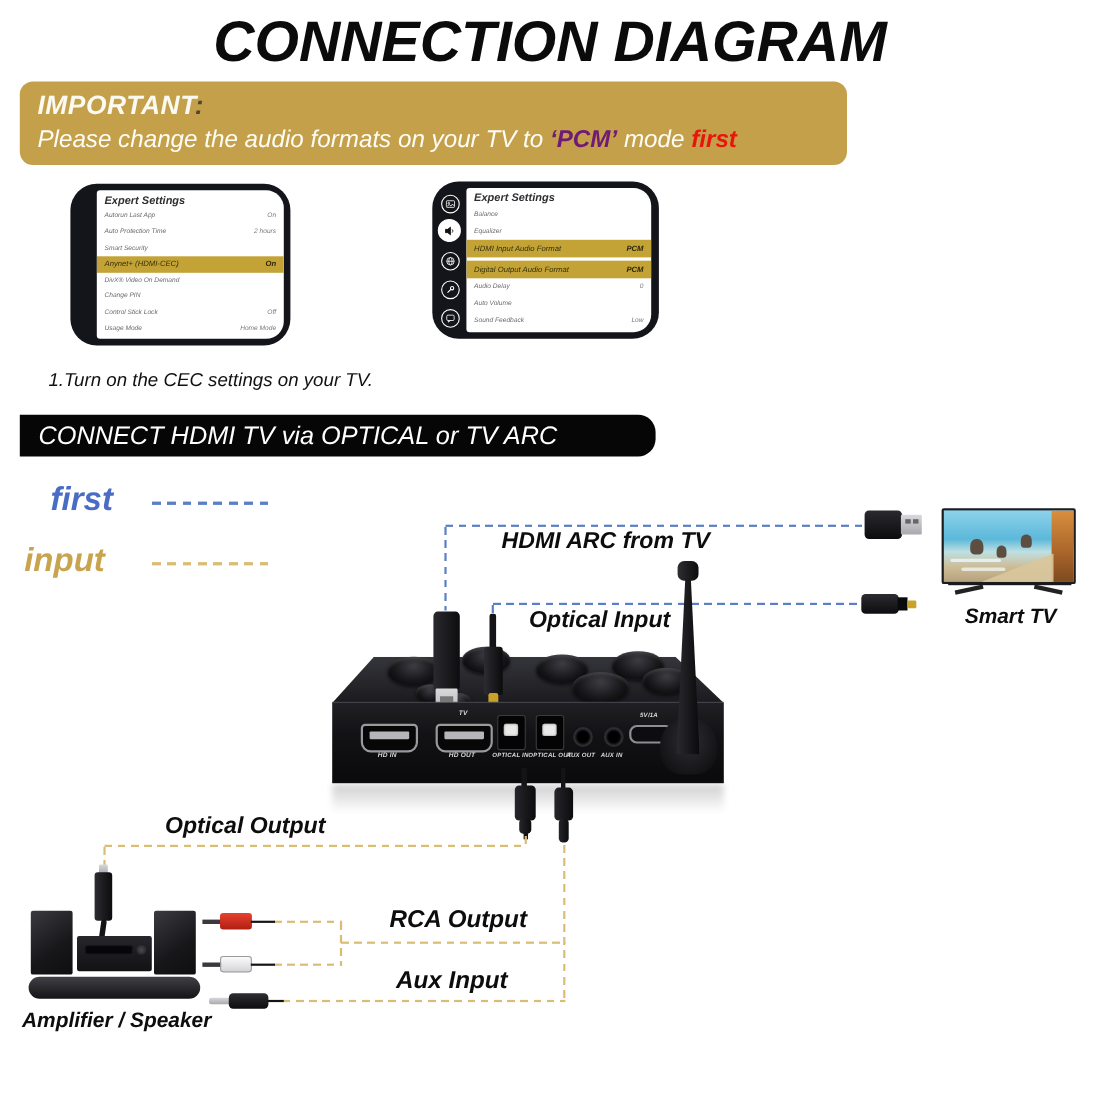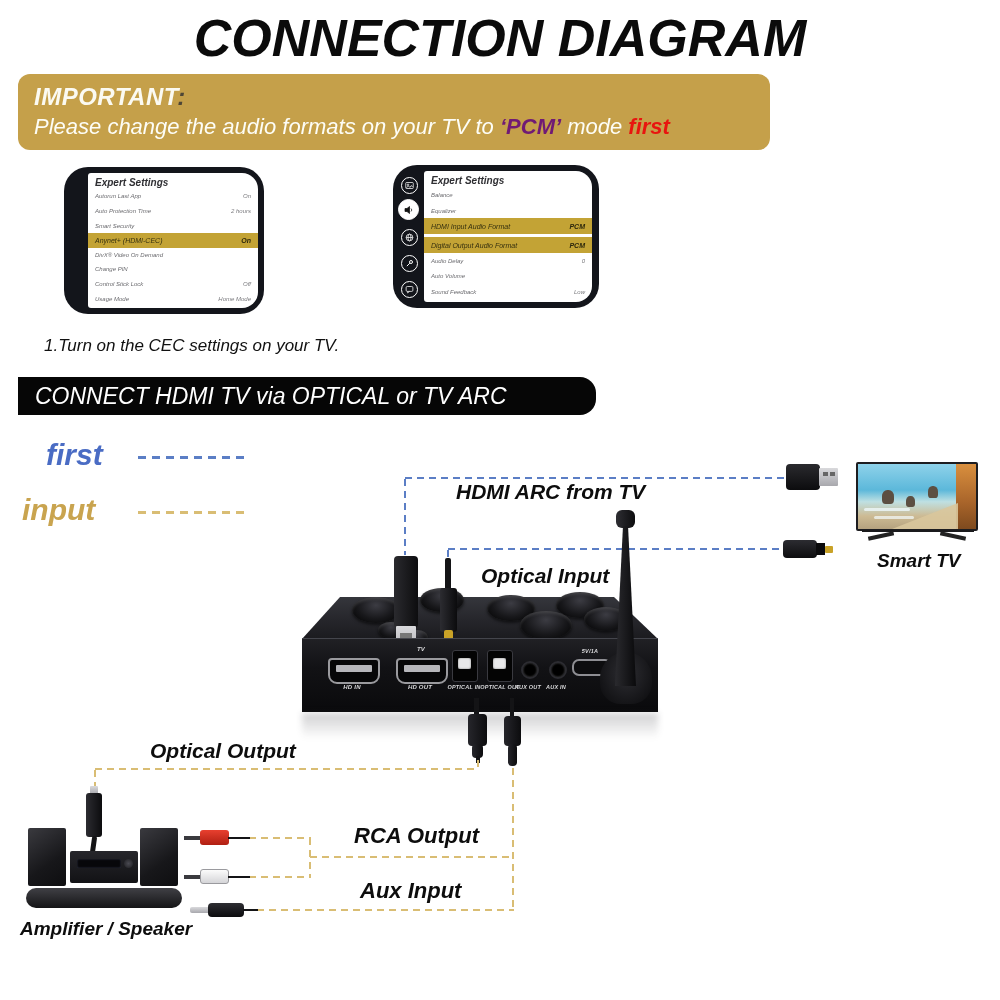--- a/index.html
+++ b/index.html
@@ -273,21 +273,21 @@
   <div class="dh thick blue" style="left:138px;top:456px;width:112px;"></div>
   <div class="legend-output">input</div>
   <div class="dh thick gold" style="left:138px;top:511px;width:112px;"></div>
 
   <div class="dh blue" style="left:405px;top:477px;width:381px;"></div>
   <div class="dv blue" style="left:404px;top:479px;height:76px;"></div>
   <div class="dh blue" style="left:448px;top:548px;width:334px;"></div>
   <div class="dv blue" style="left:447px;top:550px;height:26px;"></div>
 
   <div class="conn-label" style="left:456px;top:480px;font-size:21px;">HDMI ARC from TV</div>
-  <div class="conn-label" style="left:481px;top:552px;font-size:21px;margin-top:12px;">Optical Input</div>
+  <div class="conn-label" style="left:481px;top:552px;font-size:21px;">Optical Input</div>
 
   <div class="abs" style="left:786px;top:464px;width:34px;height:26px;background:linear-gradient(180deg,#2a2a2e,#0c0c0e);border-radius:4px;"></div>
   <div class="abs metal" style="left:819px;top:468px;width:19px;height:18px;border-radius:1px;"></div>
   <div class="abs" style="left:823px;top:472px;width:5px;height:4px;background:#666;"></div>
   <div class="abs" style="left:830px;top:472px;width:5px;height:4px;background:#666;"></div>
 
   <div class="abs" style="left:783px;top:540px;width:34px;height:18px;background:linear-gradient(180deg,#2c2c31,#0d0d0f);border-radius:4px;"></div>
   <div class="abs" style="left:816px;top:543px;width:9px;height:12px;background:#0a0a0c;"></div>
   <div class="abs gold-tip" style="left:825px;top:546px;width:8px;height:7px;border-radius:1px;"></div>
 

